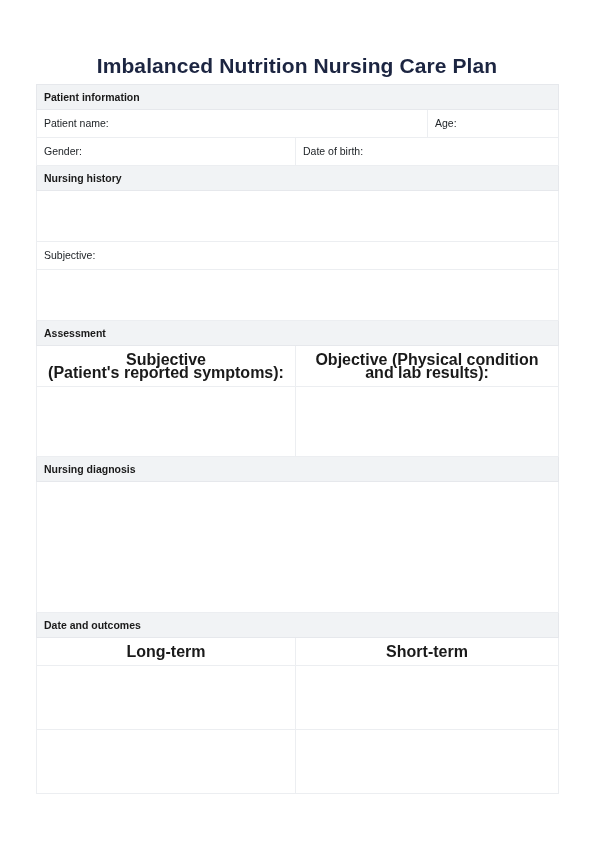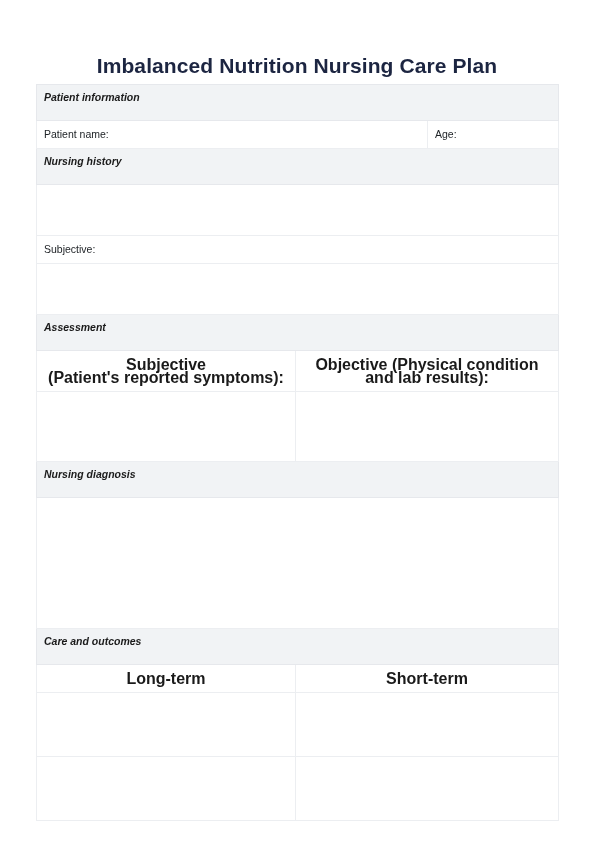--- a/index.html
+++ b/index.html
@@ -56,23 +56,22 @@
   
   .section-head td {
     background: #f1f3f5;
     border-color: #e6e8ec;
   }
   .section-head .section-title {
     display: block;
     font-size: 10.5px;
     font-weight: bold;
     color: #1a1a1a;
-    padding: 6px 7px 16px 7px;
+    padding: 6px 7px 5px 7px;
     line-height: 13px;
-    font-style: italic;
   }
 
   
   .field-label {
     display: block;
     font-size: 10.5px;
     color: #212529;
     padding: 7px 7px 7px 7px;
     line-height: 13px;
     font-weight: normal;
@@ -124,20 +123,28 @@
 
       <tr class="h25">
         <td colspan="2">
           <span class="field-label">Patient name:</span>
         </td>
         <td>
           <span class="field-label">Age:</span>
         </td>
       </tr>
 
+      <tr class="h25">
+        <td>
+          <span class="field-label">Gender:</span>
+        </td>
+        <td colspan="2">
+          <span class="field-label">Date of birth:</span>
+        </td>
+      </tr>
 
       <tr class="section-head h23">
         <td colspan="3">
           <span class="section-title">Nursing history</span>
         </td>
       </tr>
 
       <tr class="h51">
         <td colspan="3" class="blank"></td>
       </tr>
@@ -178,21 +185,21 @@
         <td colspan="3">
           <span class="section-title">Nursing diagnosis</span>
         </td>
       </tr>
       <tr class="h131">
         <td colspan="3" class="blank"></td>
       </tr>
 
       <tr class="section-head h23">
         <td colspan="3">
-          <span class="section-title">Care and outcomes</span>
+          <span class="section-title">Date and outcomes</span>
         </td>
       </tr>
 
       <tr class="h27">
         <td>
           <span class="col-head">Long-term</span>
         </td>
         <td colspan="2">
           <span class="col-head">Short-term</span>
         </td>

